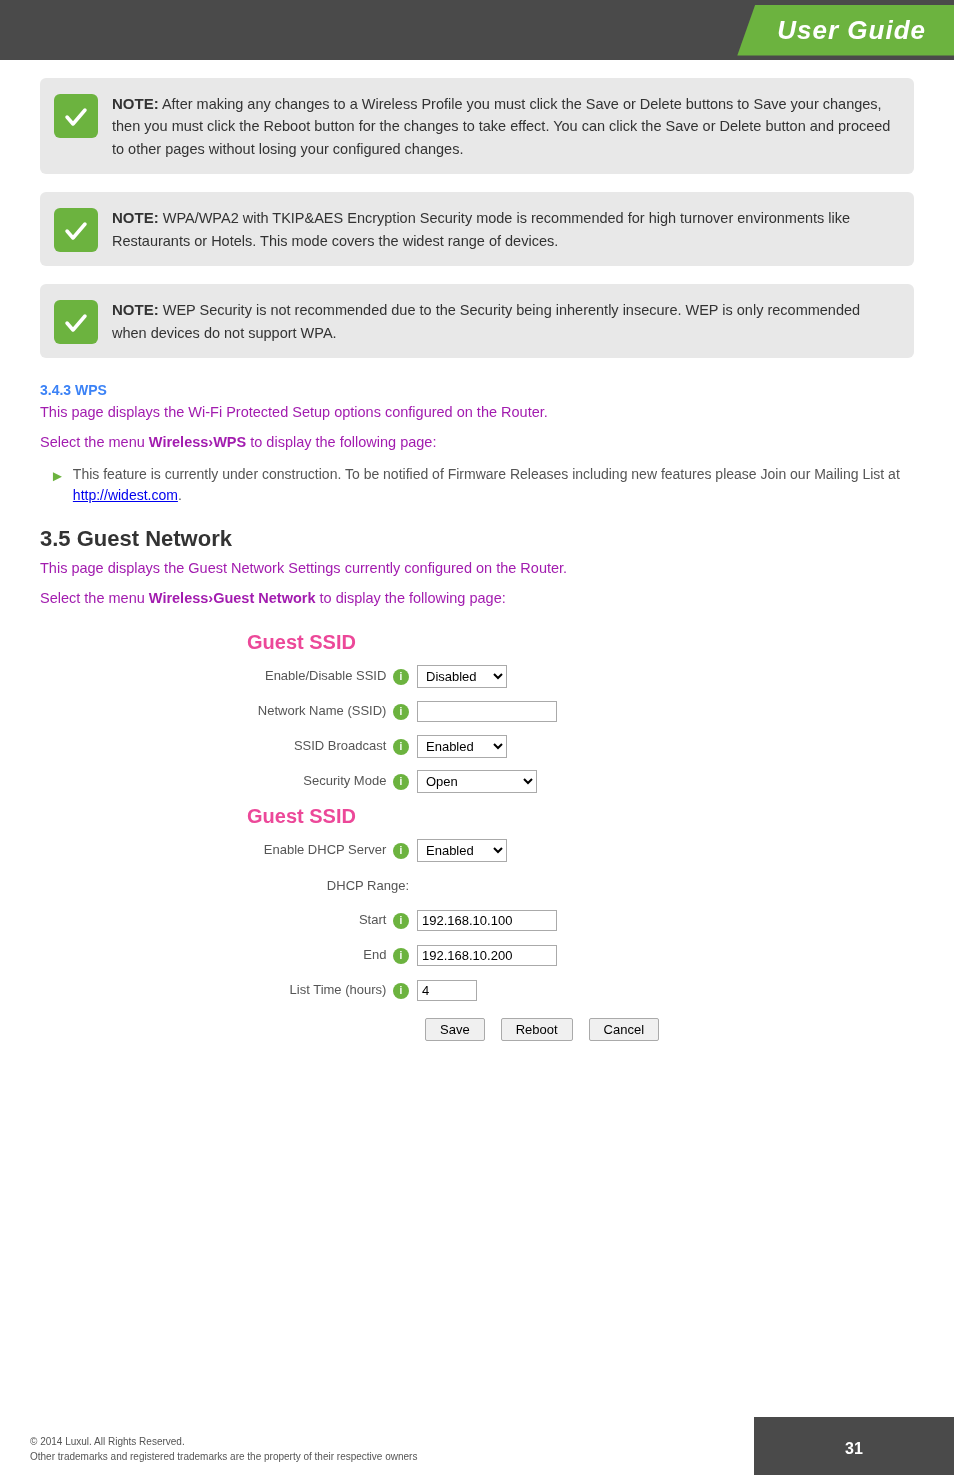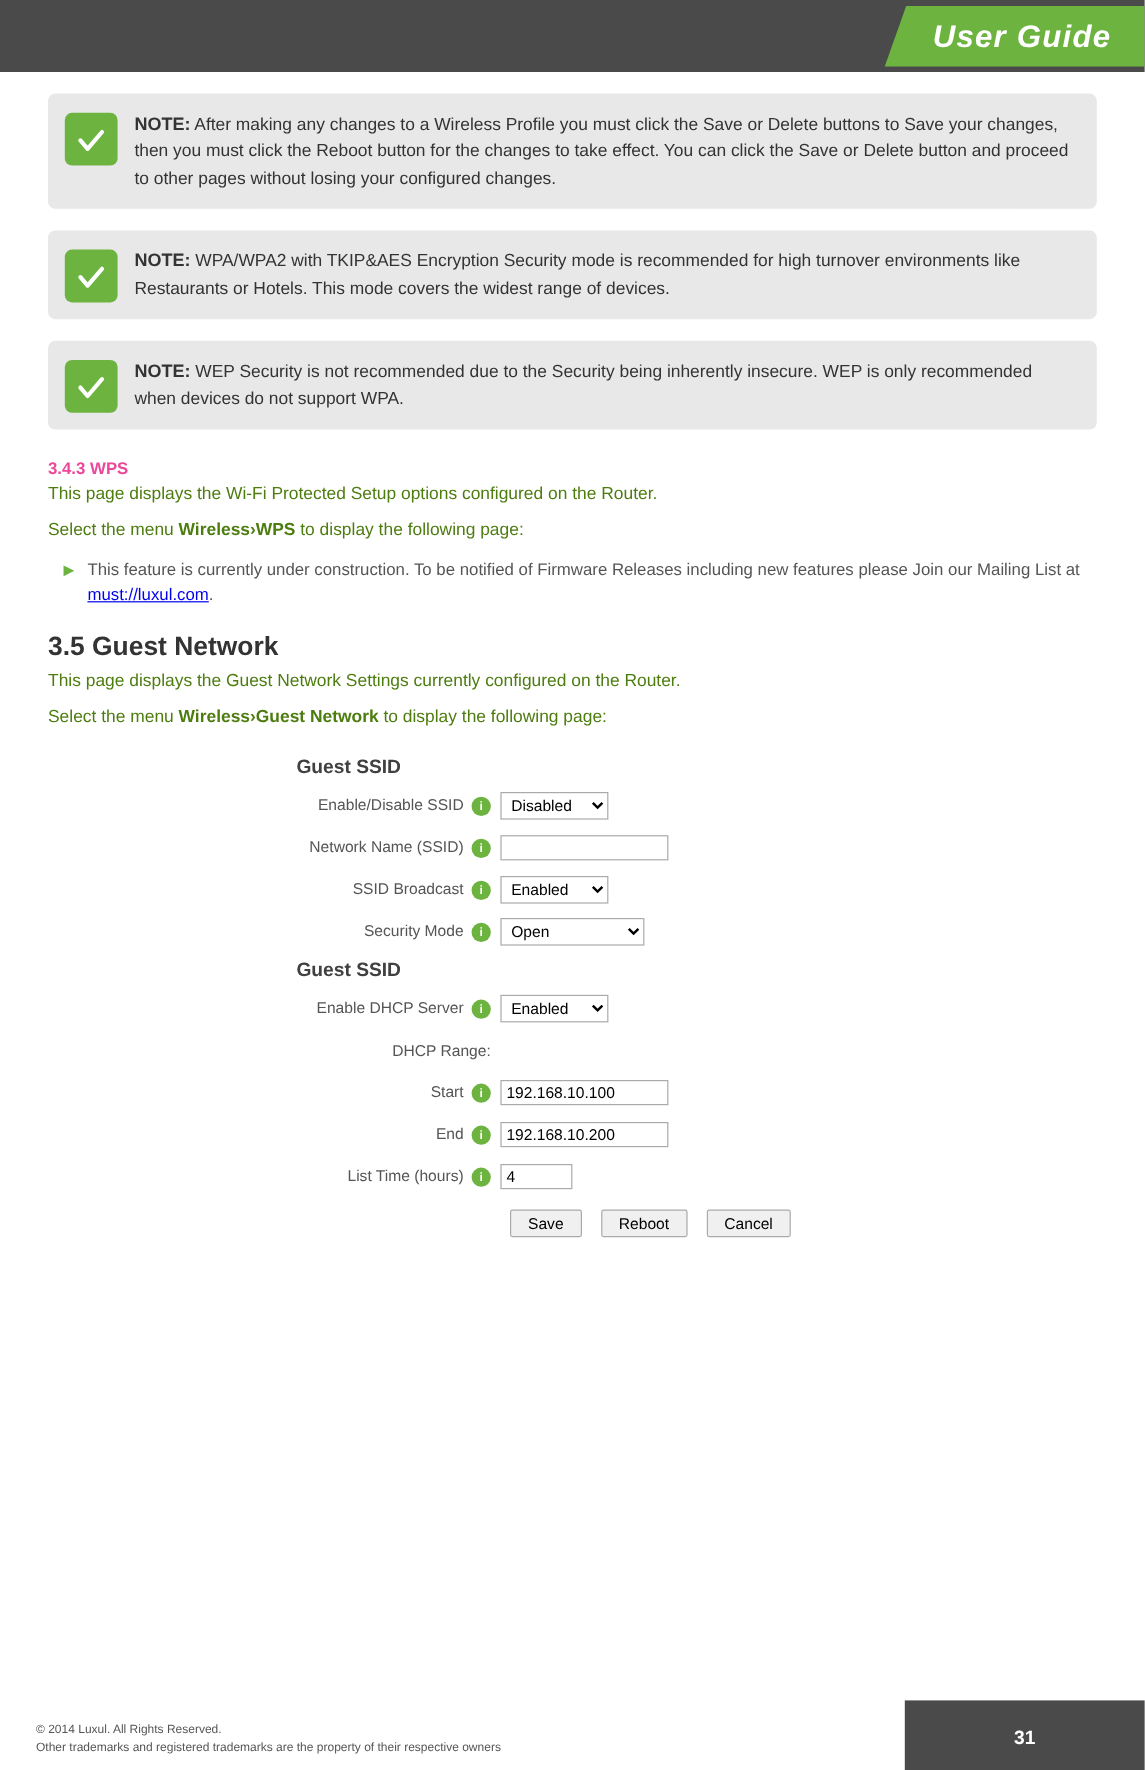--- a/index.html
+++ b/index.html
@@ -72,34 +72,34 @@
     }
     .note-text strong {
       font-weight: bold;
       font-size: 15px;
     }
 
     
     .section-num {
       font-size: 14px;
       font-weight: bold;
-      color: #ec4899;
+      color: #3b82f6;
       margin-top: 24px;
       margin-bottom: 4px;
     }
     .section-heading {
       font-size: 22px;
       font-weight: bold;
       color: #333;
       margin-top: 20px;
       margin-bottom: 6px;
     }
     .section-body {
       font-size: 14.5px;
-      color: #4d7c0f;
+      color: #a21caf;
       margin-bottom: 8px;
       line-height: 1.5;
     }
     .menu-ref {
       margin-bottom: 10px;
     }
     .bullet-point {
       display: flex;
       align-items: flex-start;
       font-size: 14px;
@@ -119,22 +119,22 @@
     .form-container {
       display: flex;
       justify-content: center;
       margin-top: 18px;
     }
     .form-table {
       width: 460px;
     }
     .form-section-title {
       font-weight: bold;
-      font-size: 16px;
-      color: #404040;
+      font-size: 20px;
+      color: #ec4899;
       margin-bottom: 8px;
       margin-top: 4px;
     }
     .form-row {
       display: flex;
       align-items: center;
       margin-bottom: 7px;
       min-height: 28px;
     }
     .form-label {
@@ -283,21 +283,21 @@
   <div class="section-num">3.4.3 WPS</div>
   <p class="section-body">This page displays the Wi-Fi Protected Setup options configured on the Router.</p>
 
   <p class="section-body menu-ref">
     <span>Select the menu </span><strong>Wireless›WPS</strong><span> to display the following page:</span>
   </p>
 
   <div class="bullet-point">
     <span class="bullet-arrow">►</span>
     <span>
-      <span>This feature is currently under construction. To be notified of Firmware Releases including new features please Join our Mailing List at </span><a href="#">must://luxul.com</a><span>.</span>
+      <span>This feature is currently under construction. To be notified of Firmware Releases including new features please Join our Mailing List at </span><a href="#">http://widest.com</a><span>.</span>
     </span>
   </div>
 
   <h2 class="section-heading">3.5 Guest Network</h2>
   <p class="section-body">This page displays the Guest Network Settings currently configured on the Router.</p>
 
   <p class="section-body menu-ref">
     <span>Select the menu </span><strong>Wireless›Guest Network</strong><span> to display the following page:</span>
   </p>
 

